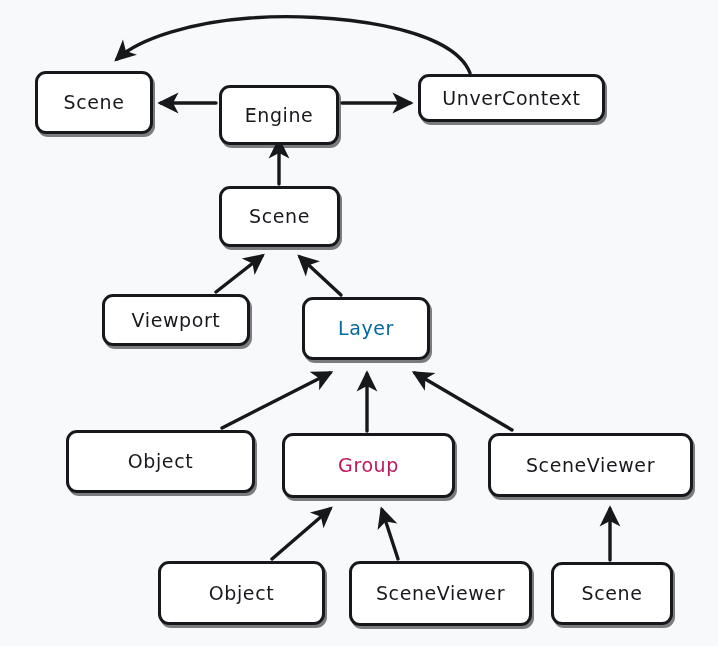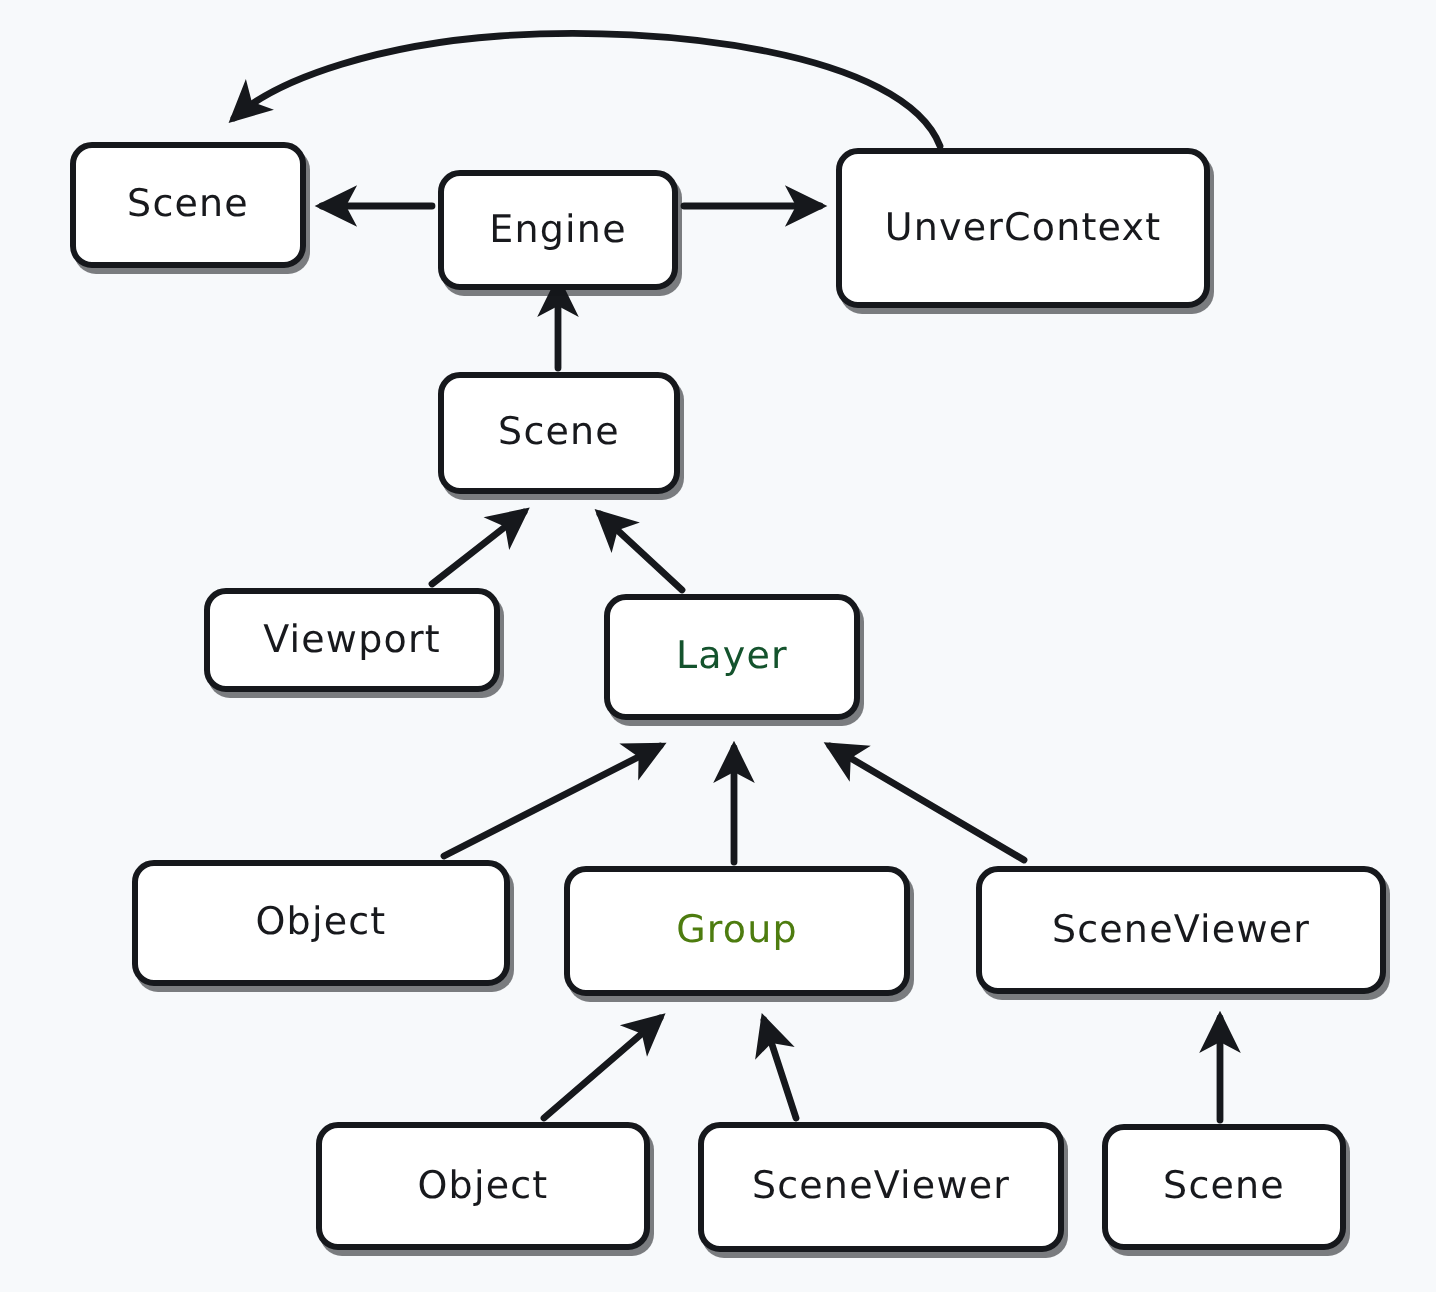--- a/index.html
+++ b/index.html
@@ -87,37 +87,37 @@
     <path d="M 610 560 L 610 509" fill="none" stroke="#16181c" stroke-width="3.4" stroke-linecap="round" marker-end="url(#arrowhead)"></path>
   </svg>
 
   <div id="node-layer">
       <div class="node" style="left: 35px; top: 71px; width: 118px; height: 63px; background: rgb(255, 255, 255); border-color: rgb(22, 24, 28);">
         <span class="node-label" style="color: rgb(24, 25, 29);">Scene</span>
       </div>
       <div class="node" style="left: 219px; top: 73px; width: 120px; height: 60px; background: rgb(255, 255, 255); border-color: rgb(22, 24, 28); margin-top: 12px;">
         <span class="node-label" style="color: rgb(24, 25, 29);">Engine</span>
       </div>
-      <div class="node" style="left: 418px; top: 74px; width: 187px; height: 80px; background: rgb(255, 255, 255); border-color: rgb(22, 24, 28);">
+      <div class="node" style="left: 418px; top: 74px; width: 187px; height: 48px; background: rgb(255, 255, 255); border-color: rgb(22, 24, 28);">
         <span class="node-label" style="color: rgb(24, 25, 29);">UnverContext</span>
       </div>
       <div class="node" style="left: 219px; top: 186px; width: 121px; height: 61px; background: rgb(255, 255, 255); border-color: rgb(22, 24, 28);">
         <span class="node-label" style="color: rgb(24, 25, 29);">Scene</span>
       </div>
       <div class="node" style="left: 102px; top: 294px; width: 148px; height: 52px; background: rgb(255, 255, 255); border-color: rgb(22, 24, 28);">
         <span class="node-label" style="color: rgb(24, 25, 29);">Viewport</span>
       </div>
       <div class="node" style="left: 302px; top: 297px; width: 128px; height: 63px; background: rgb(255, 255, 255); border-color: rgb(22, 24, 28);">
-        <span class="node-label" style="color: #14532d;">Layer</span>
+        <span class="node-label" style="color: #0369a1;">Layer</span>
       </div>
       <div class="node" style="left: 66px; top: 430px; width: 189px; height: 63px; background: rgb(255, 255, 255); border-color: rgb(22, 24, 28);">
         <span class="node-label" style="color: rgb(24, 25, 29);">Object</span>
       </div>
       <div class="node" style="left: 282px; top: 433px; width: 173px; height: 65px; background: rgb(255, 255, 255); border-color: rgb(22, 24, 28);">
-        <span class="node-label" style="color: #4d7c0f;">Group</span>
+        <span class="node-label" style="color: #be185d;">Group</span>
       </div>
       <div class="node" style="left: 488px; top: 433px; width: 205px; height: 64px; background: rgb(255, 255, 255); border-color: rgb(22, 24, 28);">
         <span class="node-label" style="color: rgb(24, 25, 29);">SceneViewer</span>
       </div>
       <div class="node" style="left: 158px; top: 561px; width: 167px; height: 64px; background: rgb(255, 255, 255); border-color: rgb(22, 24, 28);">
         <span class="node-label" style="color: rgb(24, 25, 29);">Object</span>
       </div>
       <div class="node" style="left: 349px; top: 561px; width: 183px; height: 65px; background: rgb(255, 255, 255); border-color: rgb(22, 24, 28);">
         <span class="node-label" style="color: rgb(24, 25, 29);">SceneViewer</span>
       </div>

